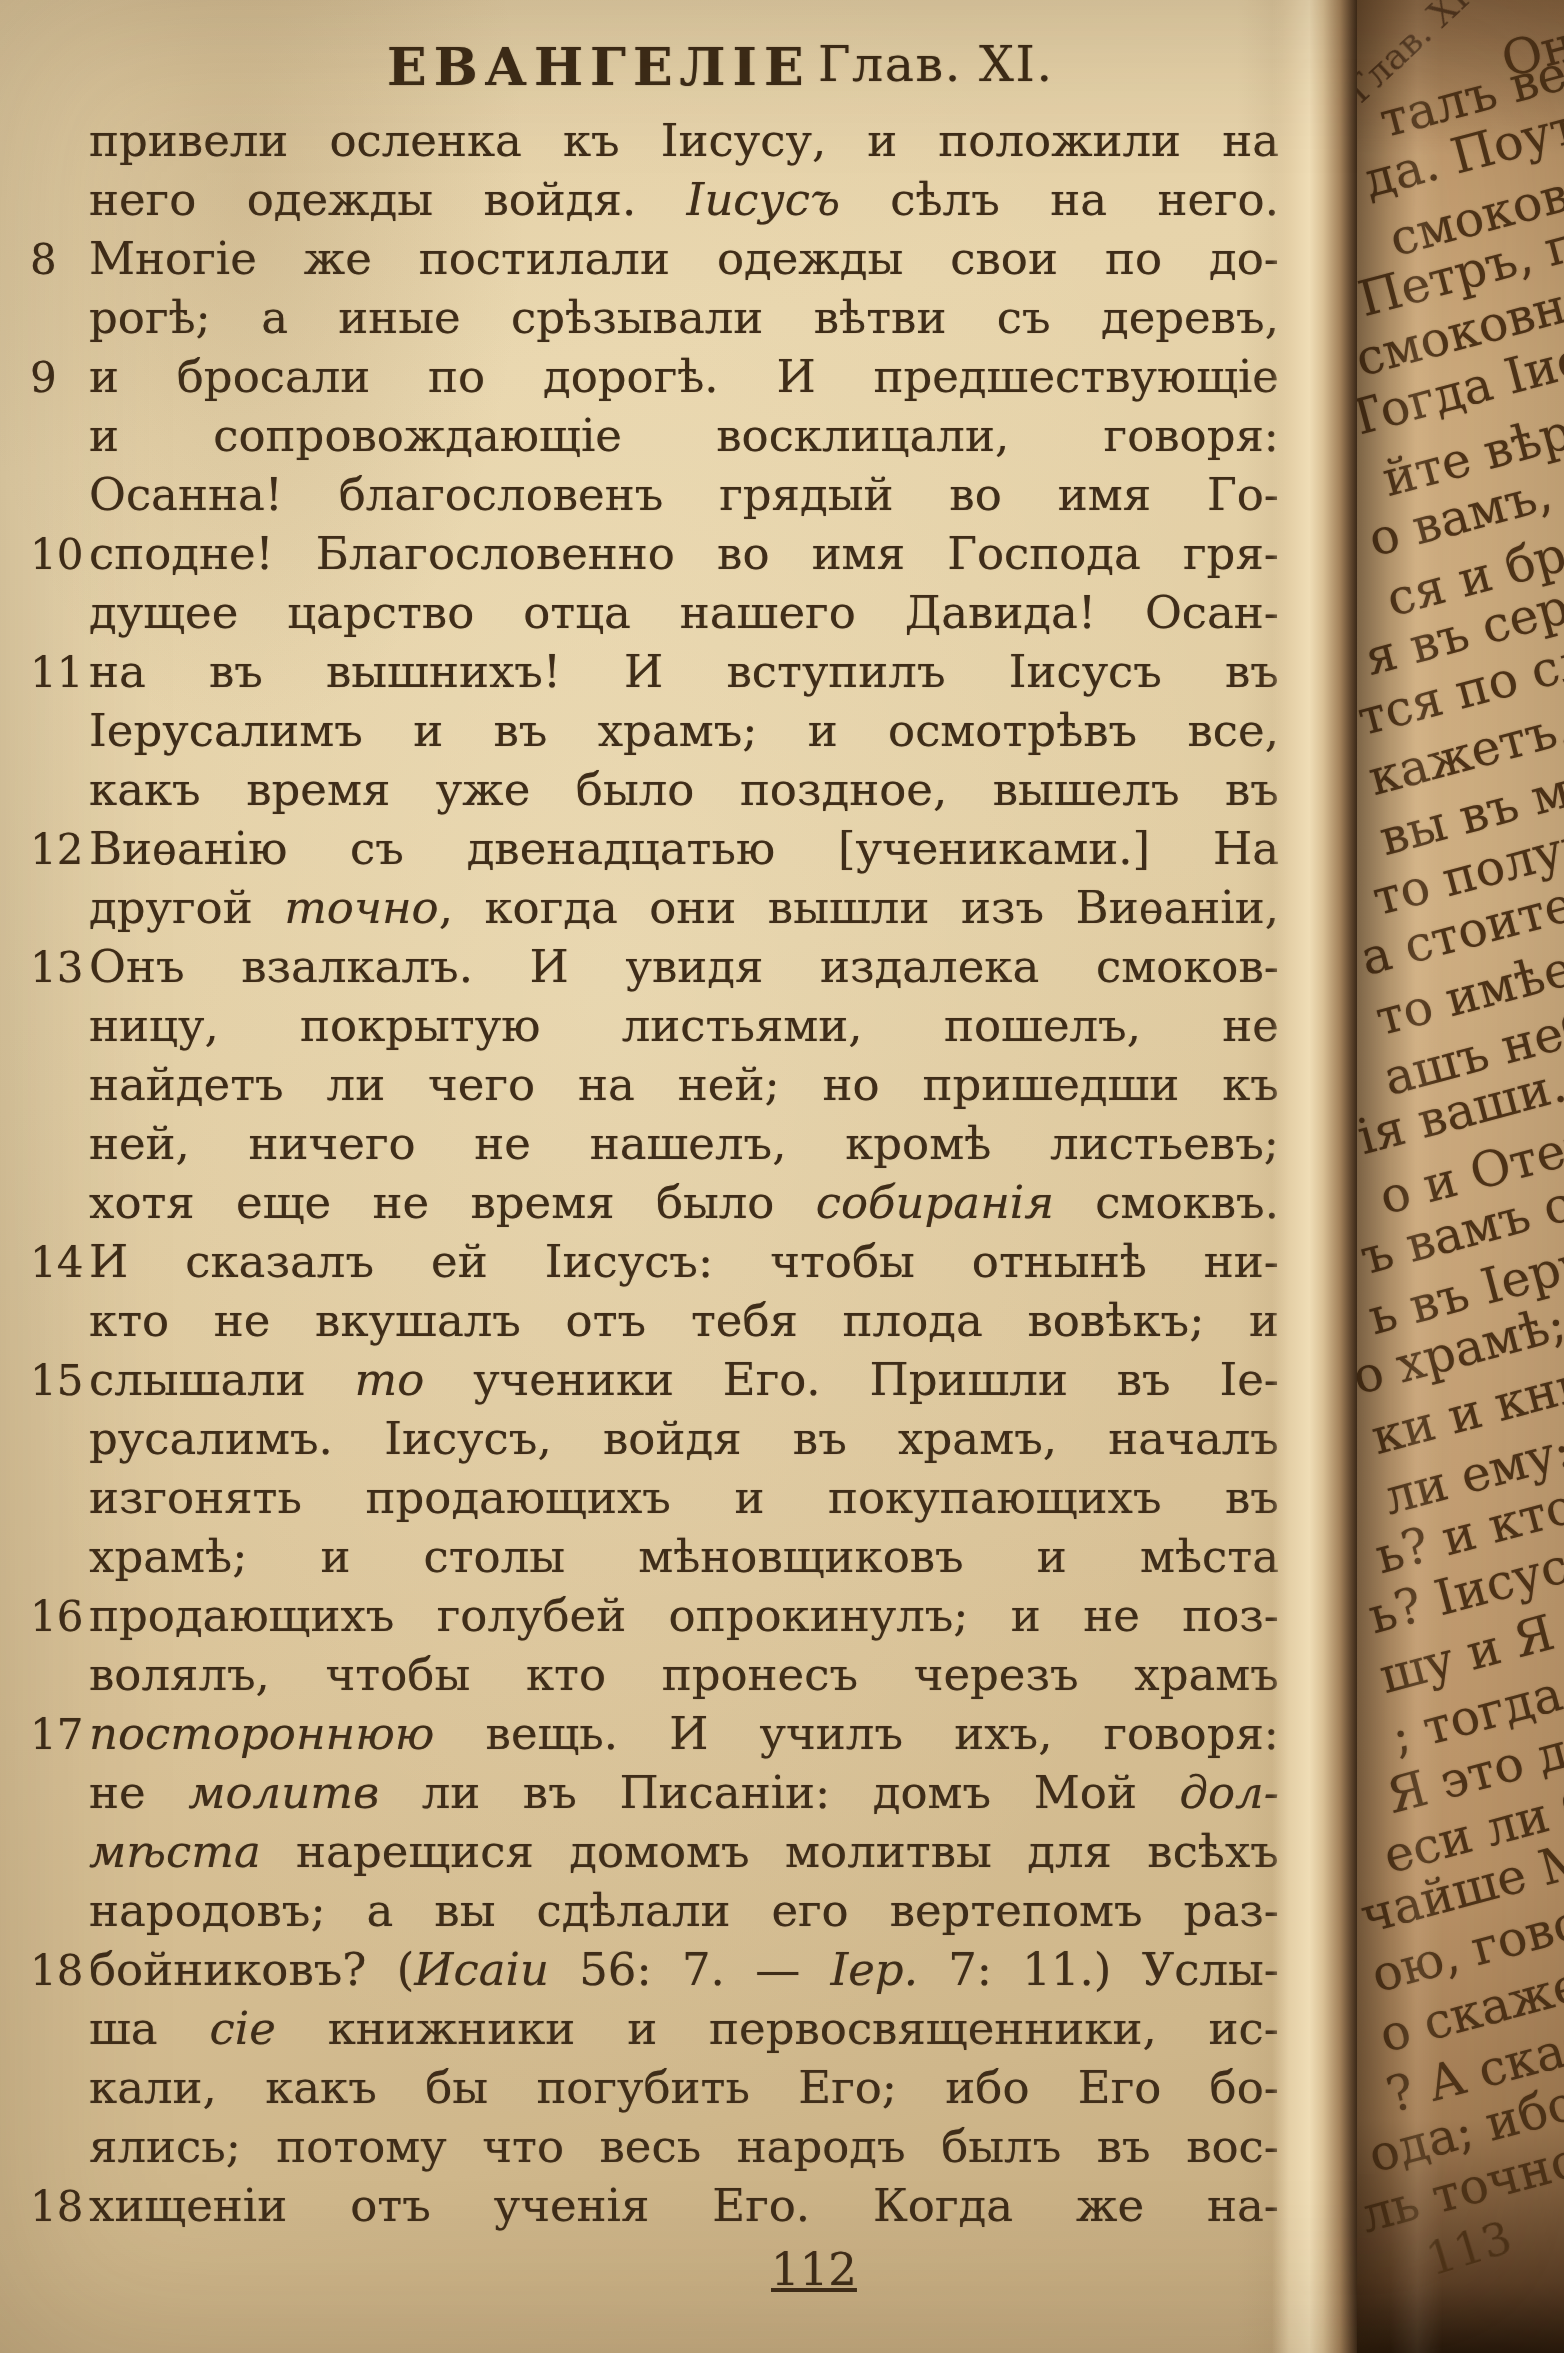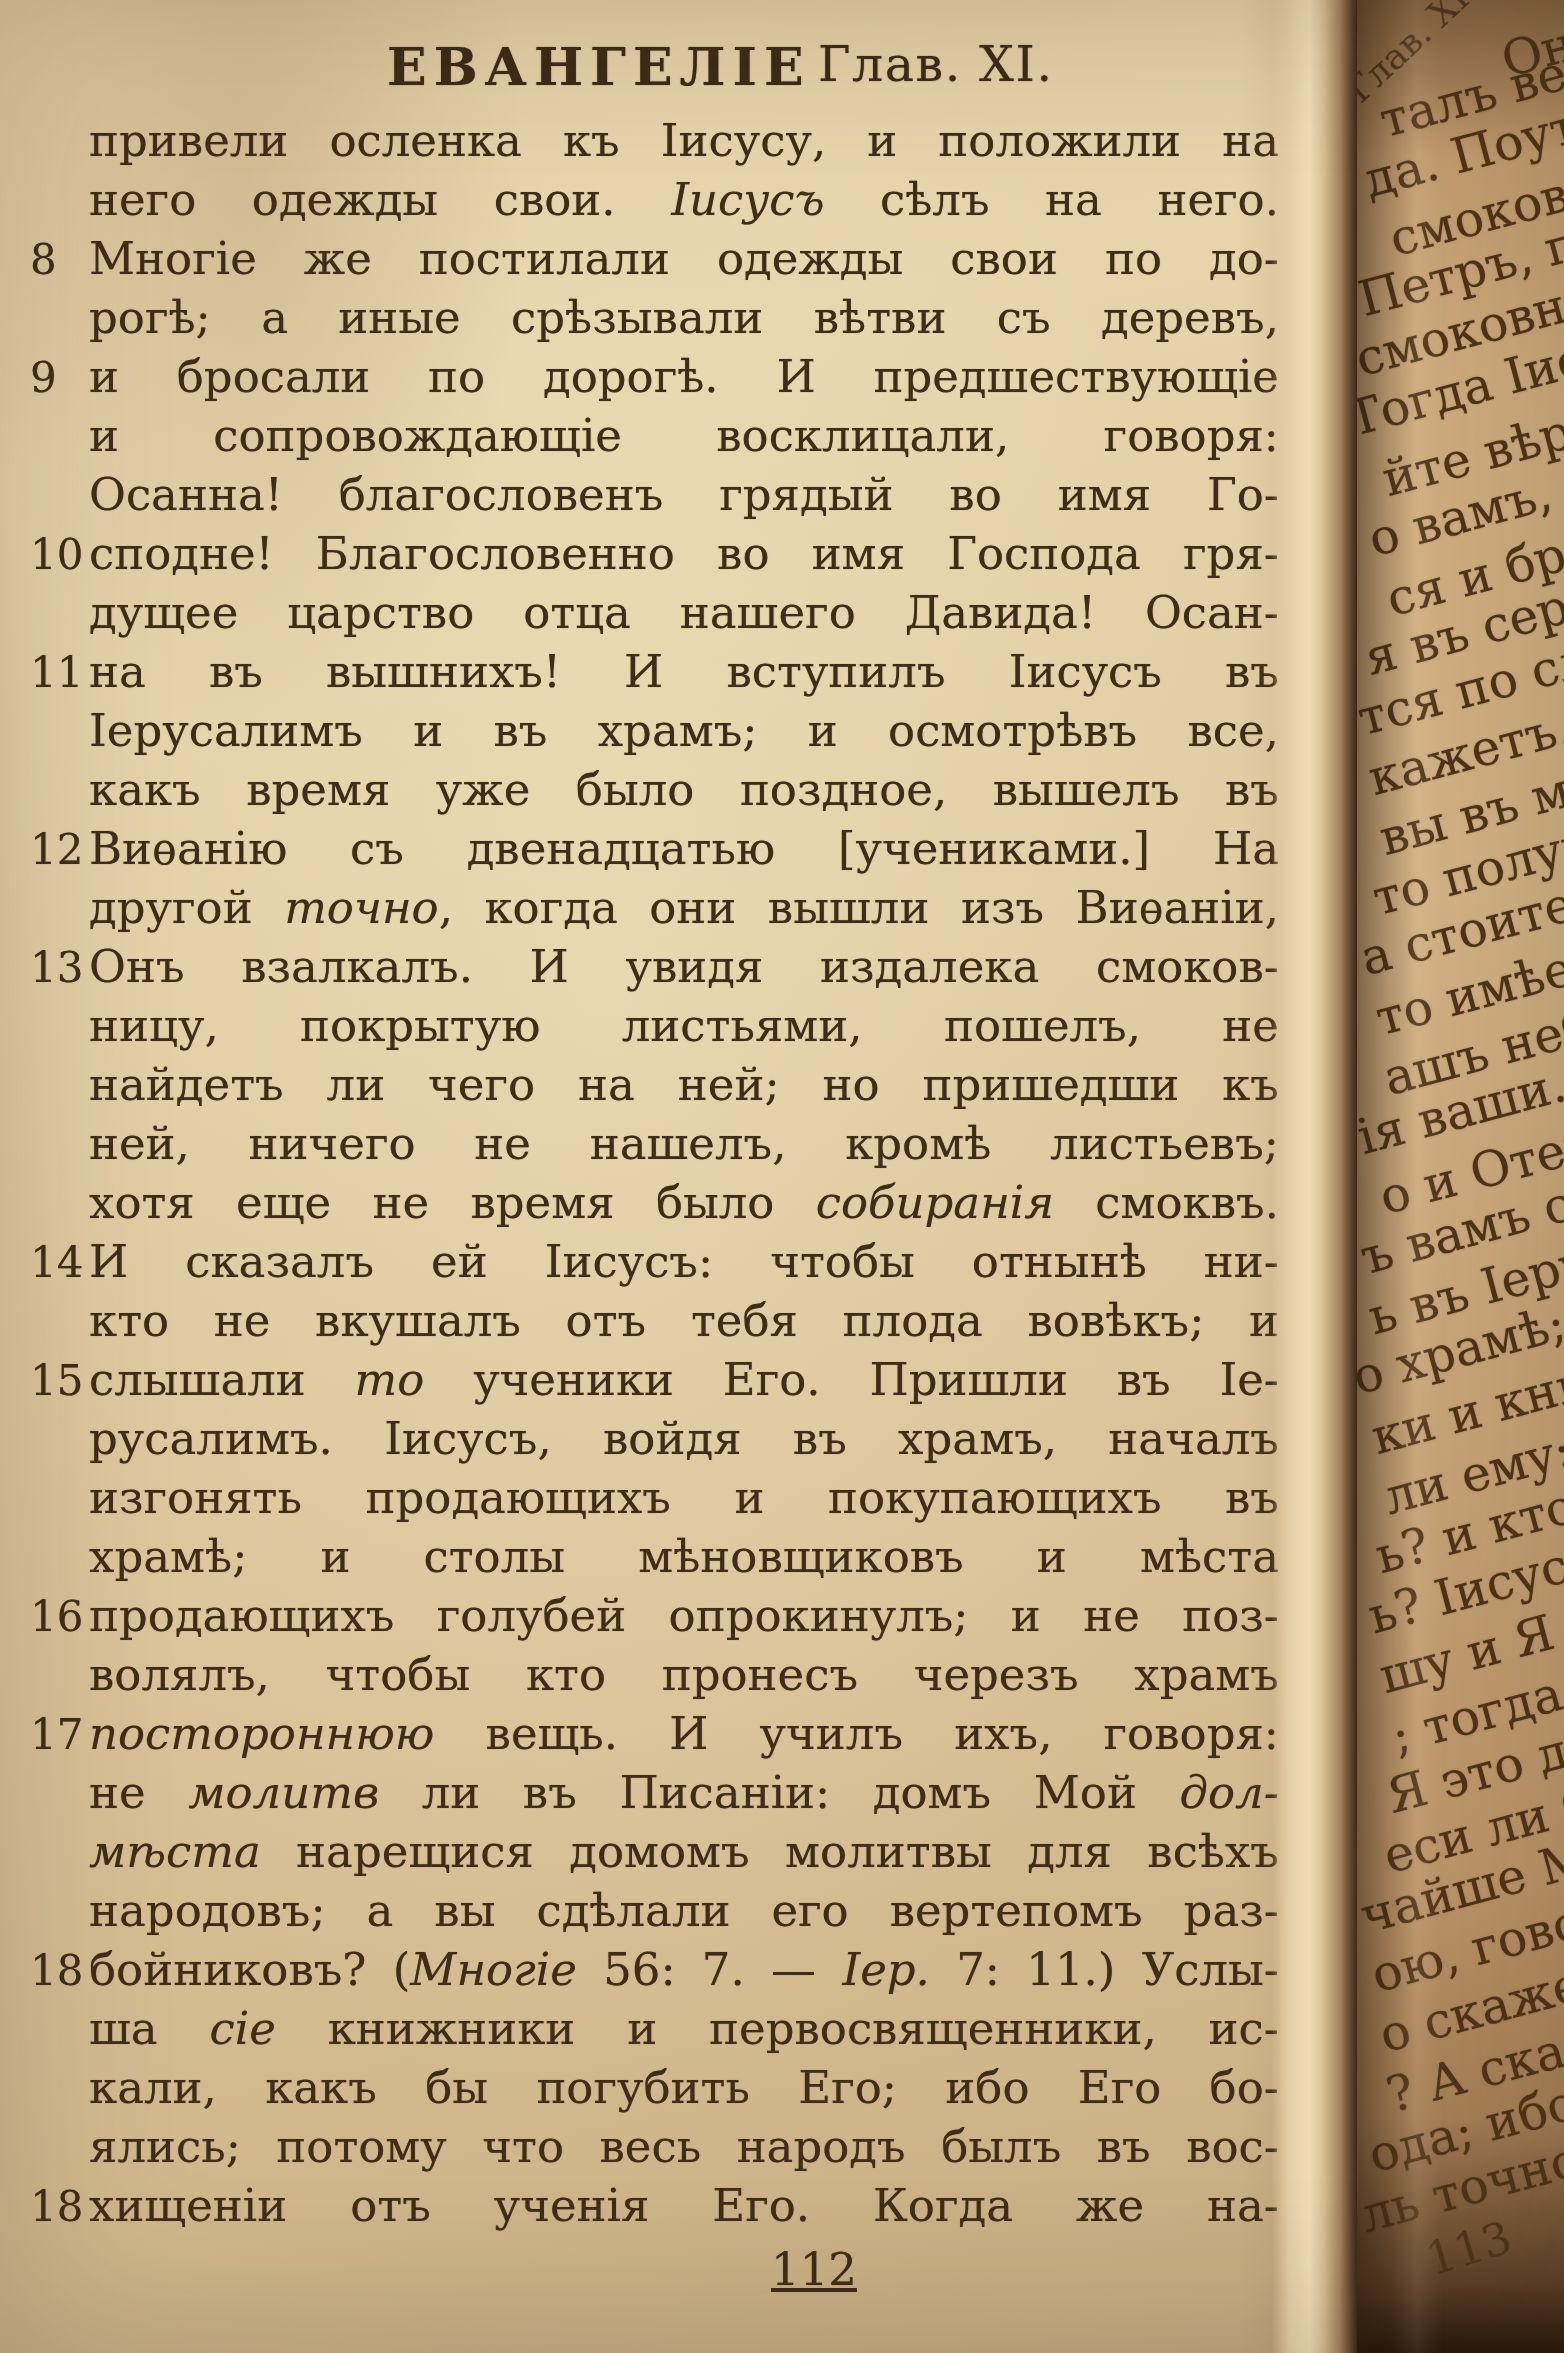--- a/index.html
+++ b/index.html
@@ -100,21 +100,21 @@
       <span class="title">ЕВАНГЕЛІЕ</span>
       <span class="chapter">Глав. XI.</span>
     </div>
     <div id="textblock">
         <div class="line">
           <div class="vnum"></div>
           <div class="ltext"><span>привели осленка къ Іисусу, и положили на</span></div>
         </div>
         <div class="line">
           <div class="vnum"></div>
-          <div class="ltext"><span>него одежды свои. </span><span class="it">Іисусъ</span><span> сѣлъ на него.</span></div>
+          <div class="ltext"><span>него одежды войдя. </span><span class="it">Іисусъ</span><span> сѣлъ на него.</span></div>
         </div>
         <div class="line">
           <div class="vnum">8</div>
           <div class="ltext"><span>Многіе же постилали одежды свои по до-</span></div>
         </div>
         <div class="line">
           <div class="vnum"></div>
           <div class="ltext"><span>рогѣ; а иные срѣзывали вѣтви съ деревъ,</span></div>
         </div>
         <div class="line">
@@ -220,21 +220,21 @@
         <div class="line">
           <div class="vnum"></div>
           <div class="ltext"><span class="it">мѣста</span><span> нарещися домомъ молитвы для всѣхъ</span></div>
         </div>
         <div class="line">
           <div class="vnum"></div>
           <div class="ltext"><span>народовъ; а вы сдѣлали его вертепомъ раз-</span></div>
         </div>
         <div class="line">
           <div class="vnum">18</div>
-          <div class="ltext"><span>бойниковъ? (</span><span class="it">Многіе</span><span> 56: 7. — </span><span class="it">Іер.</span><span> 7: 11.)  Услы-</span></div>
+          <div class="ltext"><span>бойниковъ? (</span><span class="it">Исаіи</span><span> 56: 7. — </span><span class="it">Іер.</span><span> 7: 11.)  Услы-</span></div>
         </div>
         <div class="line">
           <div class="vnum"></div>
           <div class="ltext"><span>ша </span><span class="it">сіе</span><span> книжники и первосвященники, ис-</span></div>
         </div>
         <div class="line">
           <div class="vnum"></div>
           <div class="ltext"><span>кали, какъ бы погубить Его; ибо Его бо-</span></div>
         </div>
         <div class="line">

